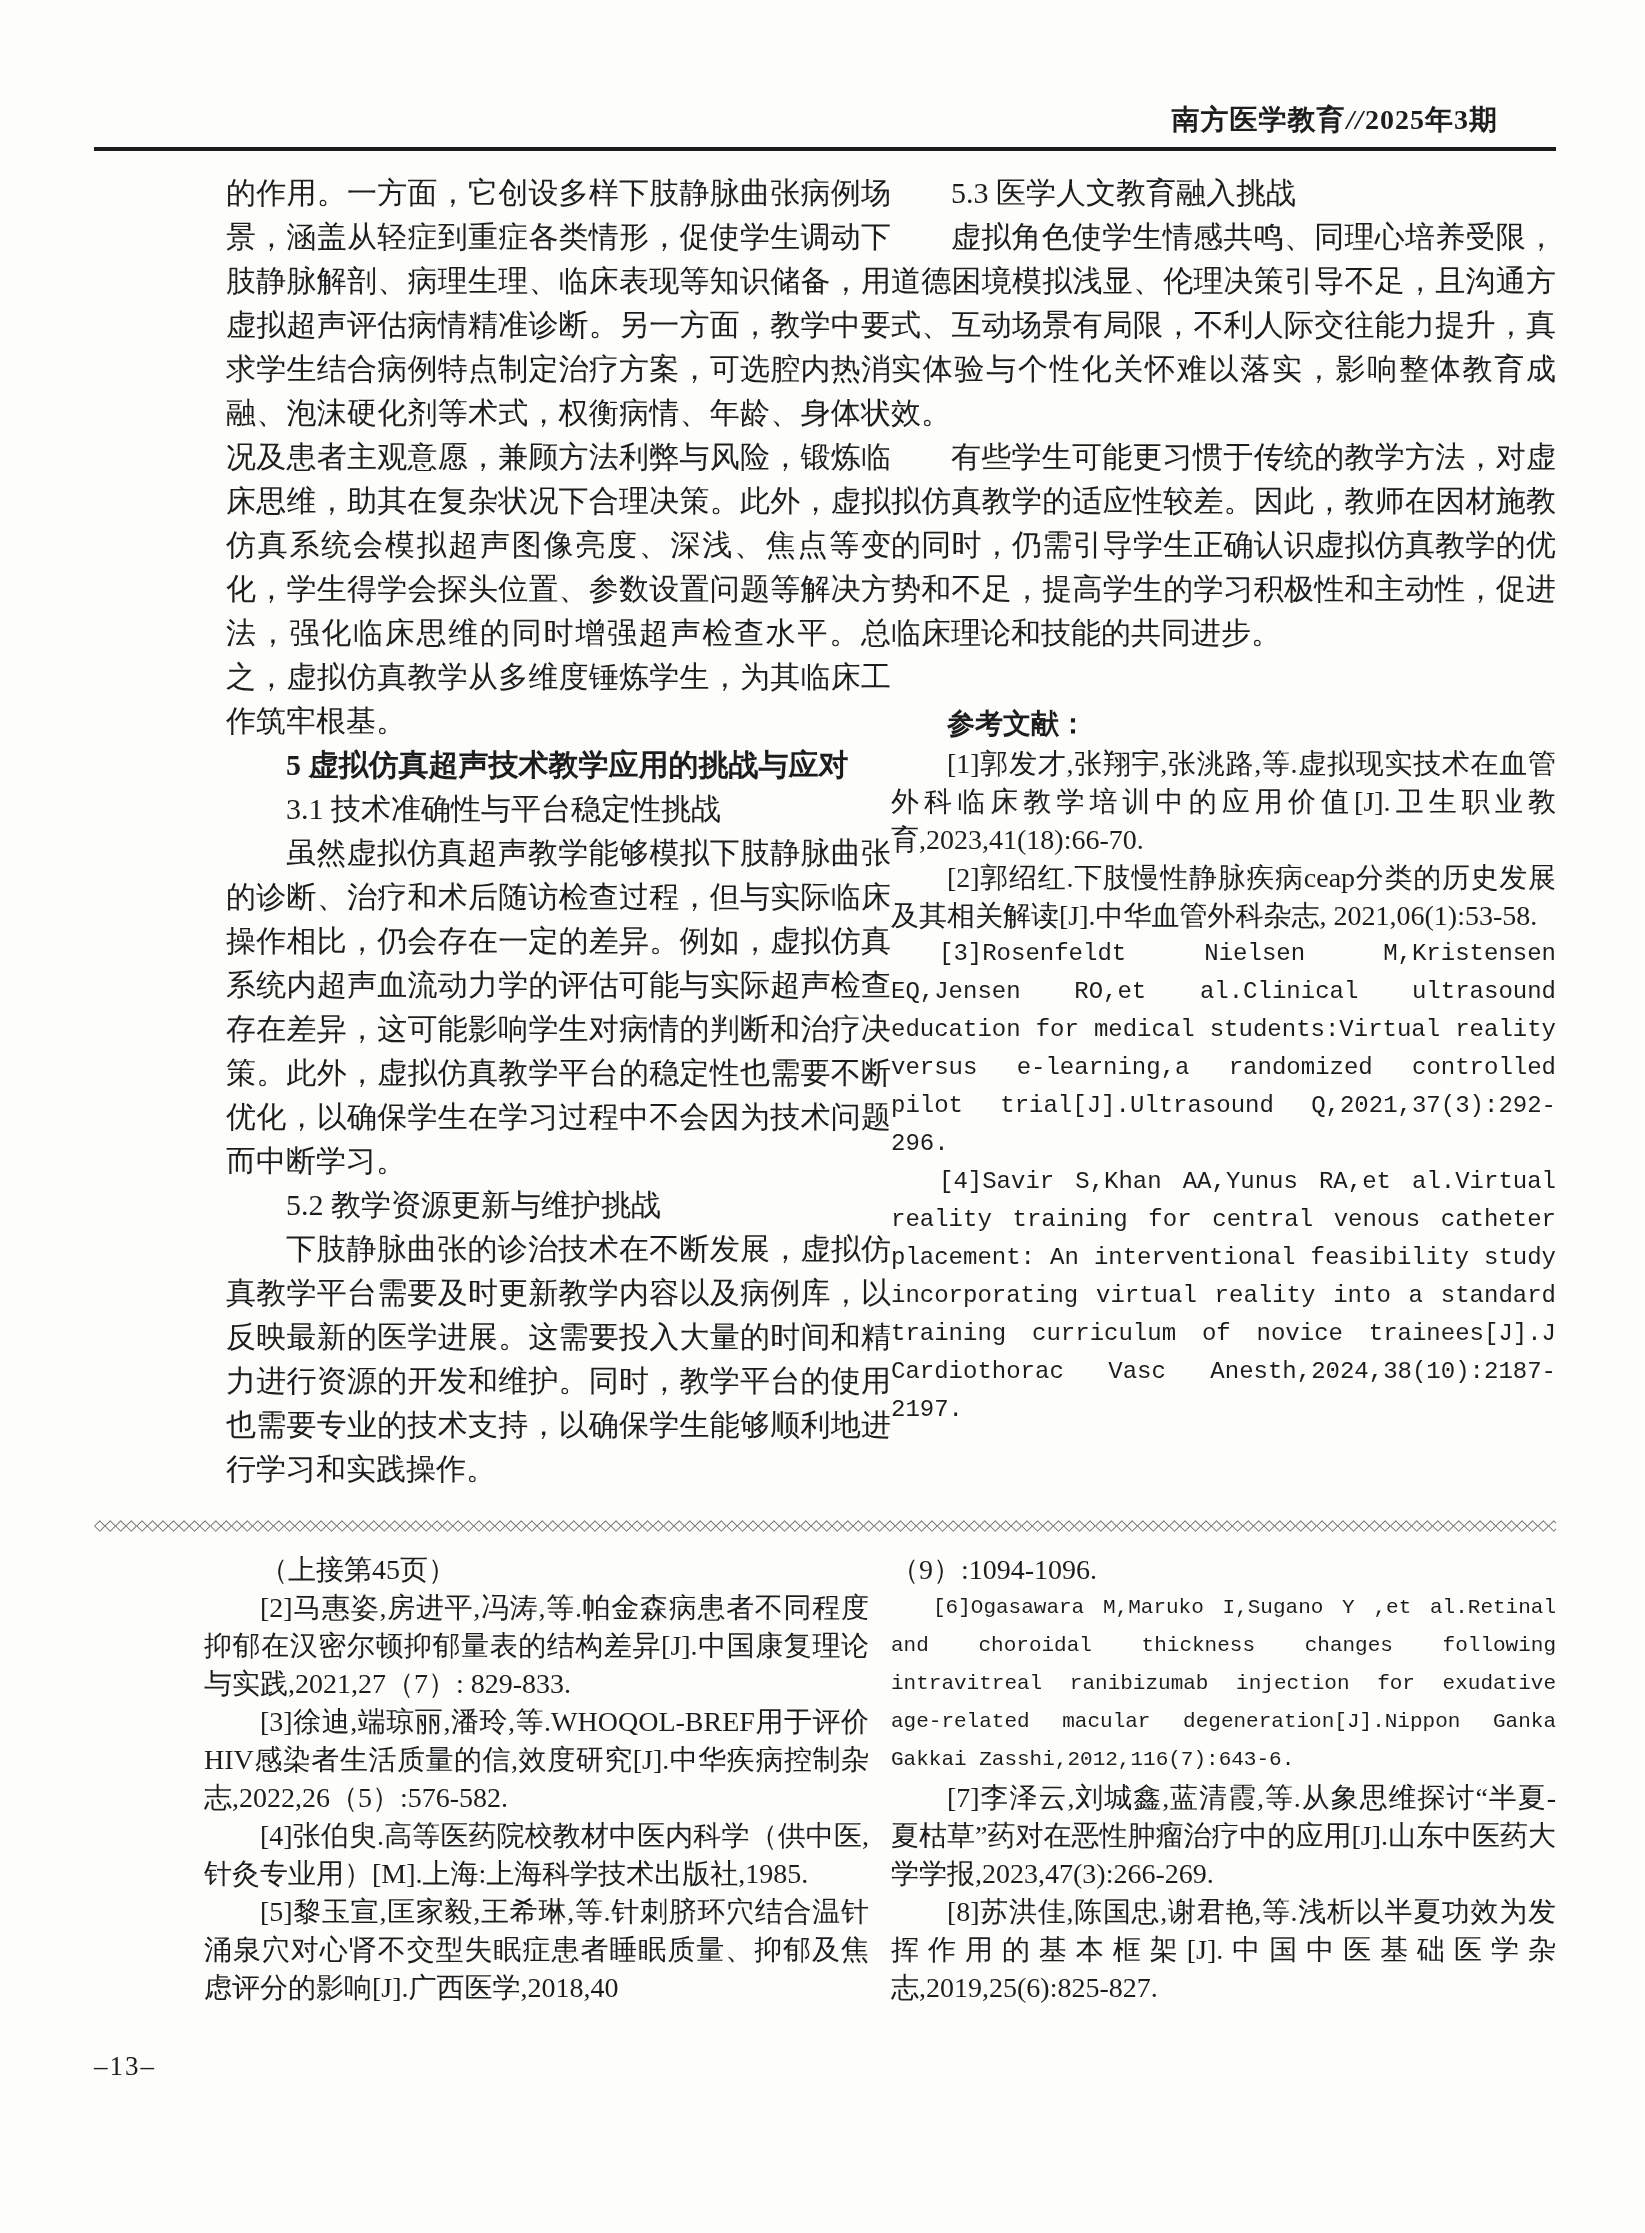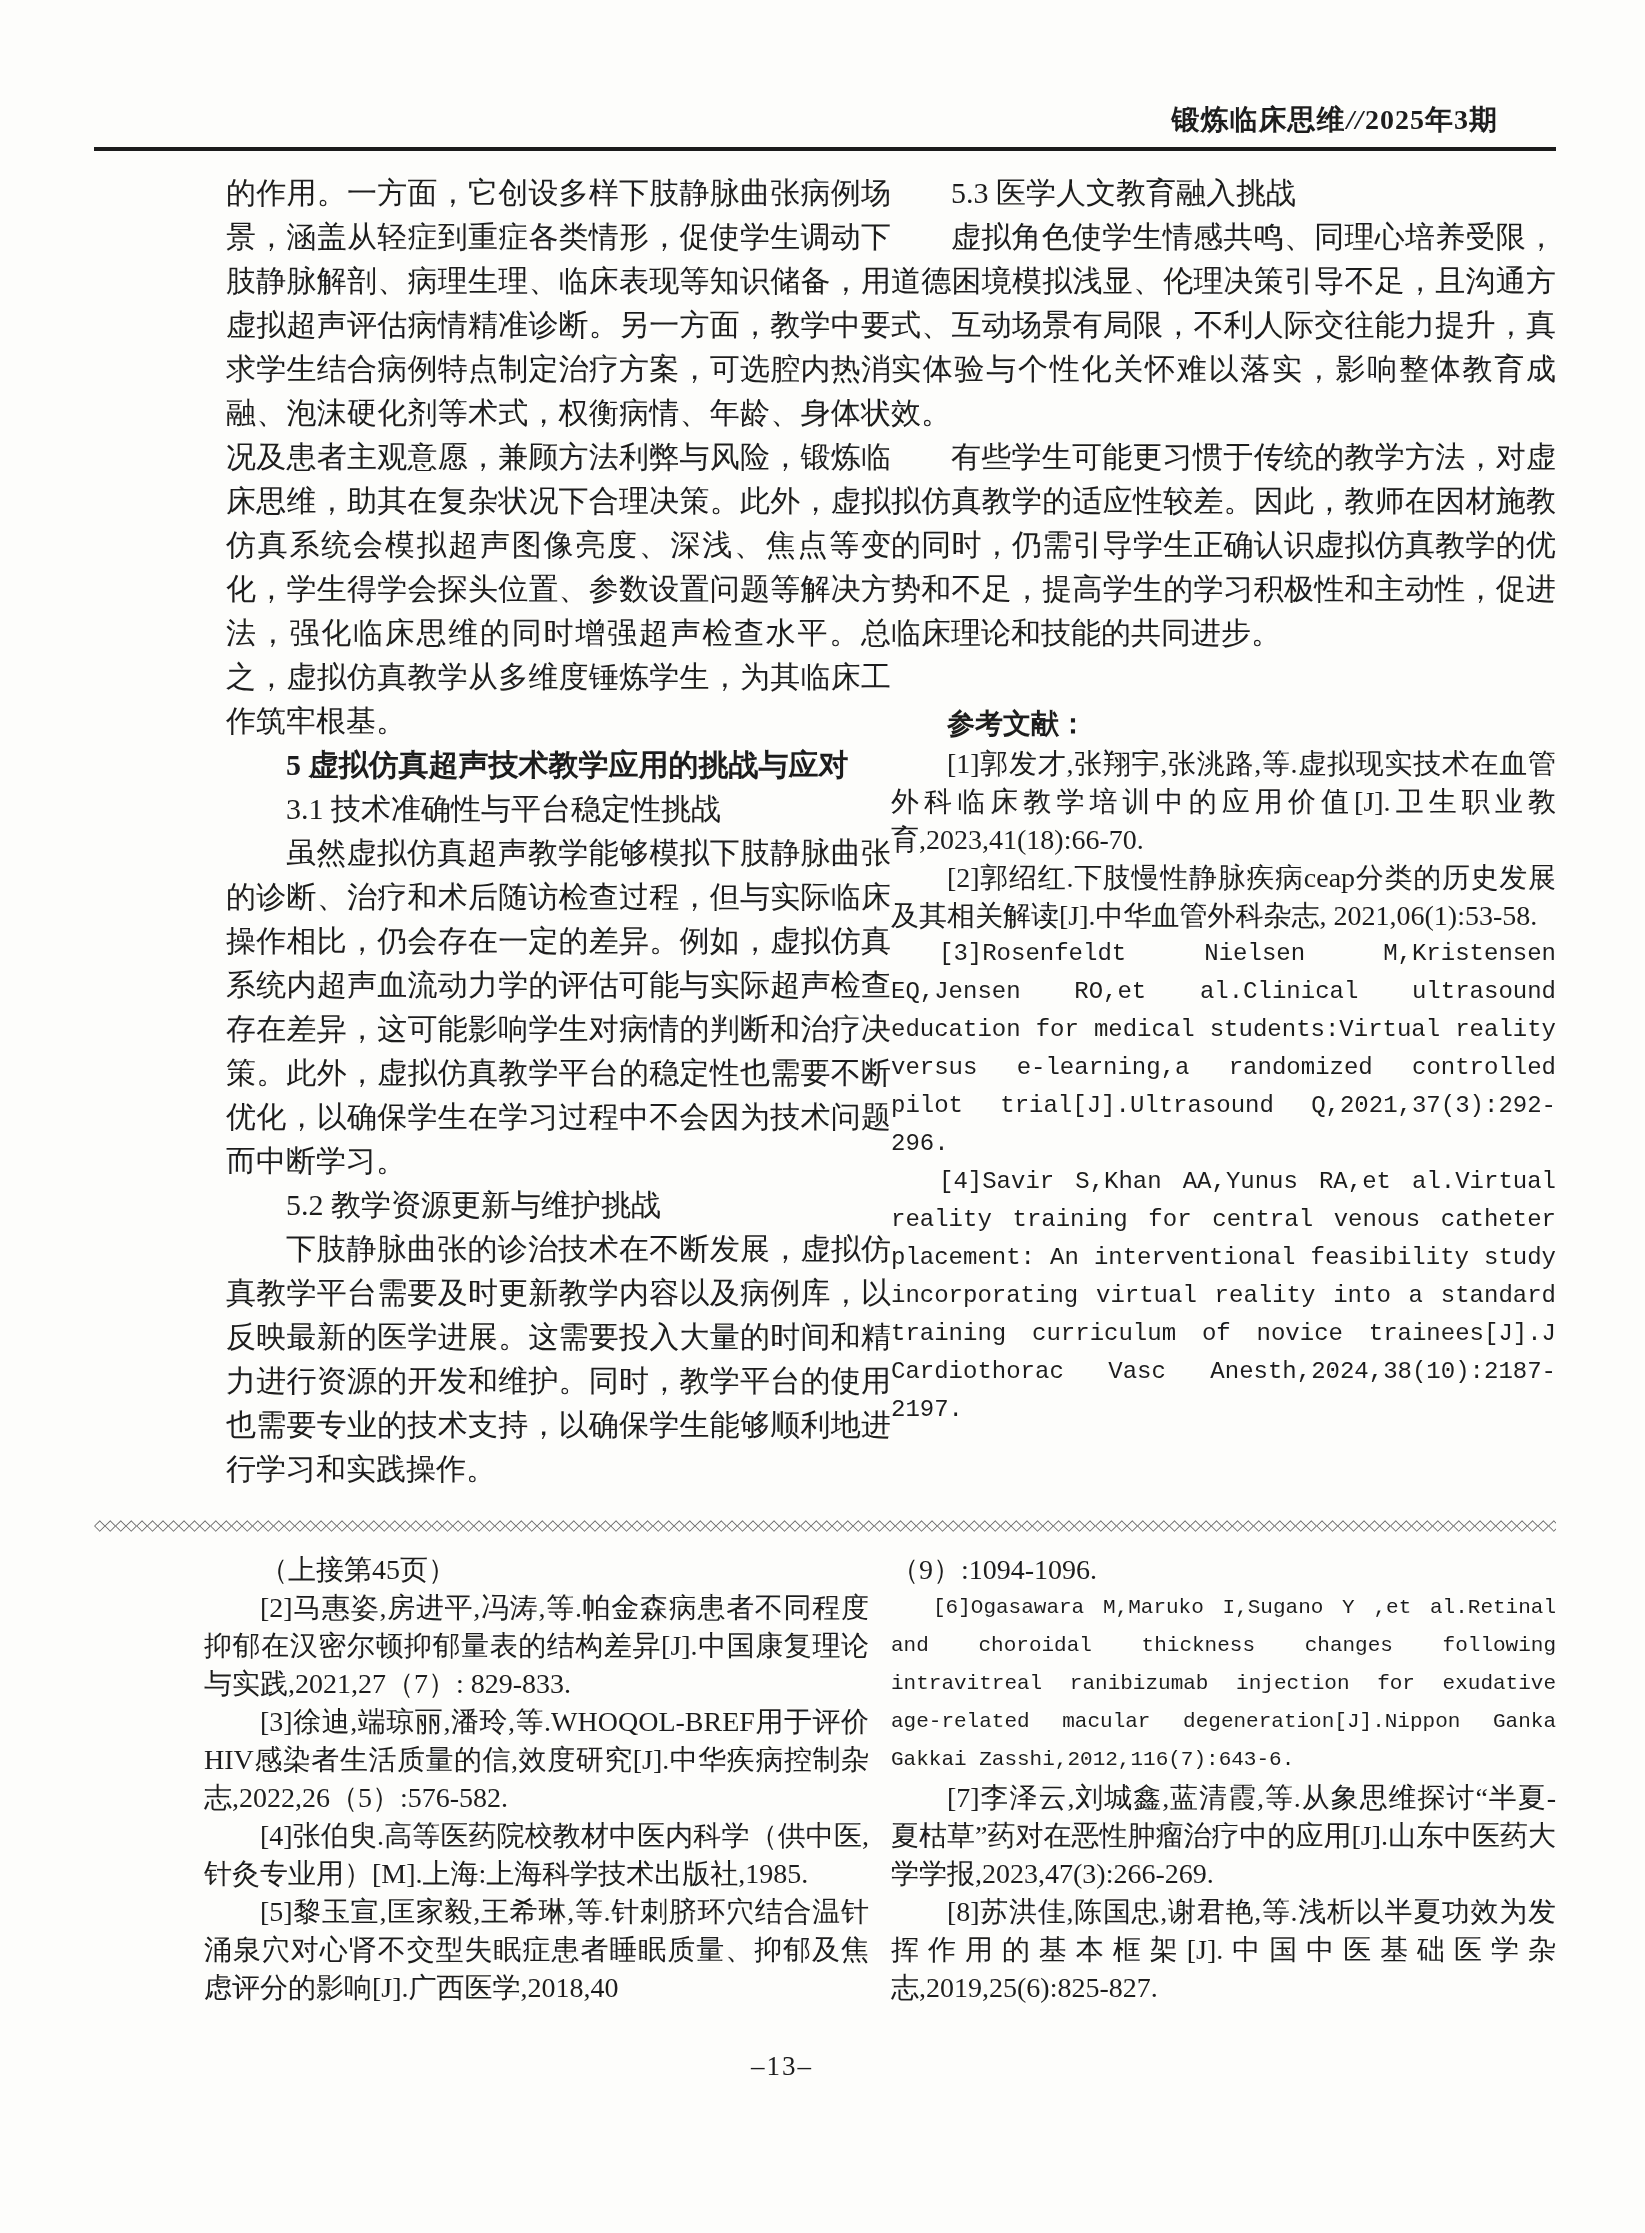--- a/index.html
+++ b/index.html
@@ -53,33 +53,33 @@
   .divider {
     margin-top: 26px;
     white-space: nowrap; overflow: hidden;
     font-size: 15px; line-height: 16px;
     letter-spacing: -1px;
     color: #666;
   }
   .bottom { margin-top: 18px; gap: 22px; }
   .footer {
     margin-top: 44px;
-    text-align: center;
+    text-align: left;
     padding-right: 86px;
     font-size: 27px;
     letter-spacing: 2px;
   }
 </style>
 </head>
 <body>
 
 <div class="page">
 
   <div class="header">
-    <span>锻炼临床思维</span><span class="sep">//</span><span>2025年3期</span>
+    <span>南方医学教育</span><span class="sep">//</span><span>2025年3期</span>
   </div>
 
   <div class="rule"></div>
 
   <div class="columns main">
     <div class="col">
         <p class="block para-first">的作用。一方面，它创设多样下肢静脉曲张病例场景，涵盖从轻症到重症各类情形，促使学生调动下肢静脉解剖、病理生理、临床表现等知识储备，用虚拟超声评估病情精准诊断。另一方面，教学中要求学生结合病例特点制定治疗方案，可选腔内热消融、泡沫硬化剂等术式，权衡病情、年龄、身体状况及患者主观意愿，兼顾方法利弊与风险，锻炼临床思维，助其在复杂状况下合理决策。此外，虚拟仿真系统会模拟超声图像亮度、深浅、焦点等变化，学生得学会探头位置、参数设置问题等解决方法，强化临床思维的同时增强超声检查水平。总之，虚拟仿真教学从多维度锤炼学生，为其临床工作筑牢根基。</p>
         <p class="block heading">5 虚拟仿真超声技术教学应用的挑战与应对</p>
         <p class="block subheading">3.1 技术准确性与平台稳定性挑战</p>
         <p class="block para">虽然虚拟仿真超声教学能够模拟下肢静脉曲张的诊断、治疗和术后随访检查过程，但与实际临床操作相比，仍会存在一定的差异。例如，虚拟仿真系统内超声血流动力学的评估可能与实际超声检查存在差异，这可能影响学生对病情的判断和治疗决策。此外，虚拟仿真教学平台的稳定性也需要不断优化，以确保学生在学习过程中不会因为技术问题而中断学习。</p>

